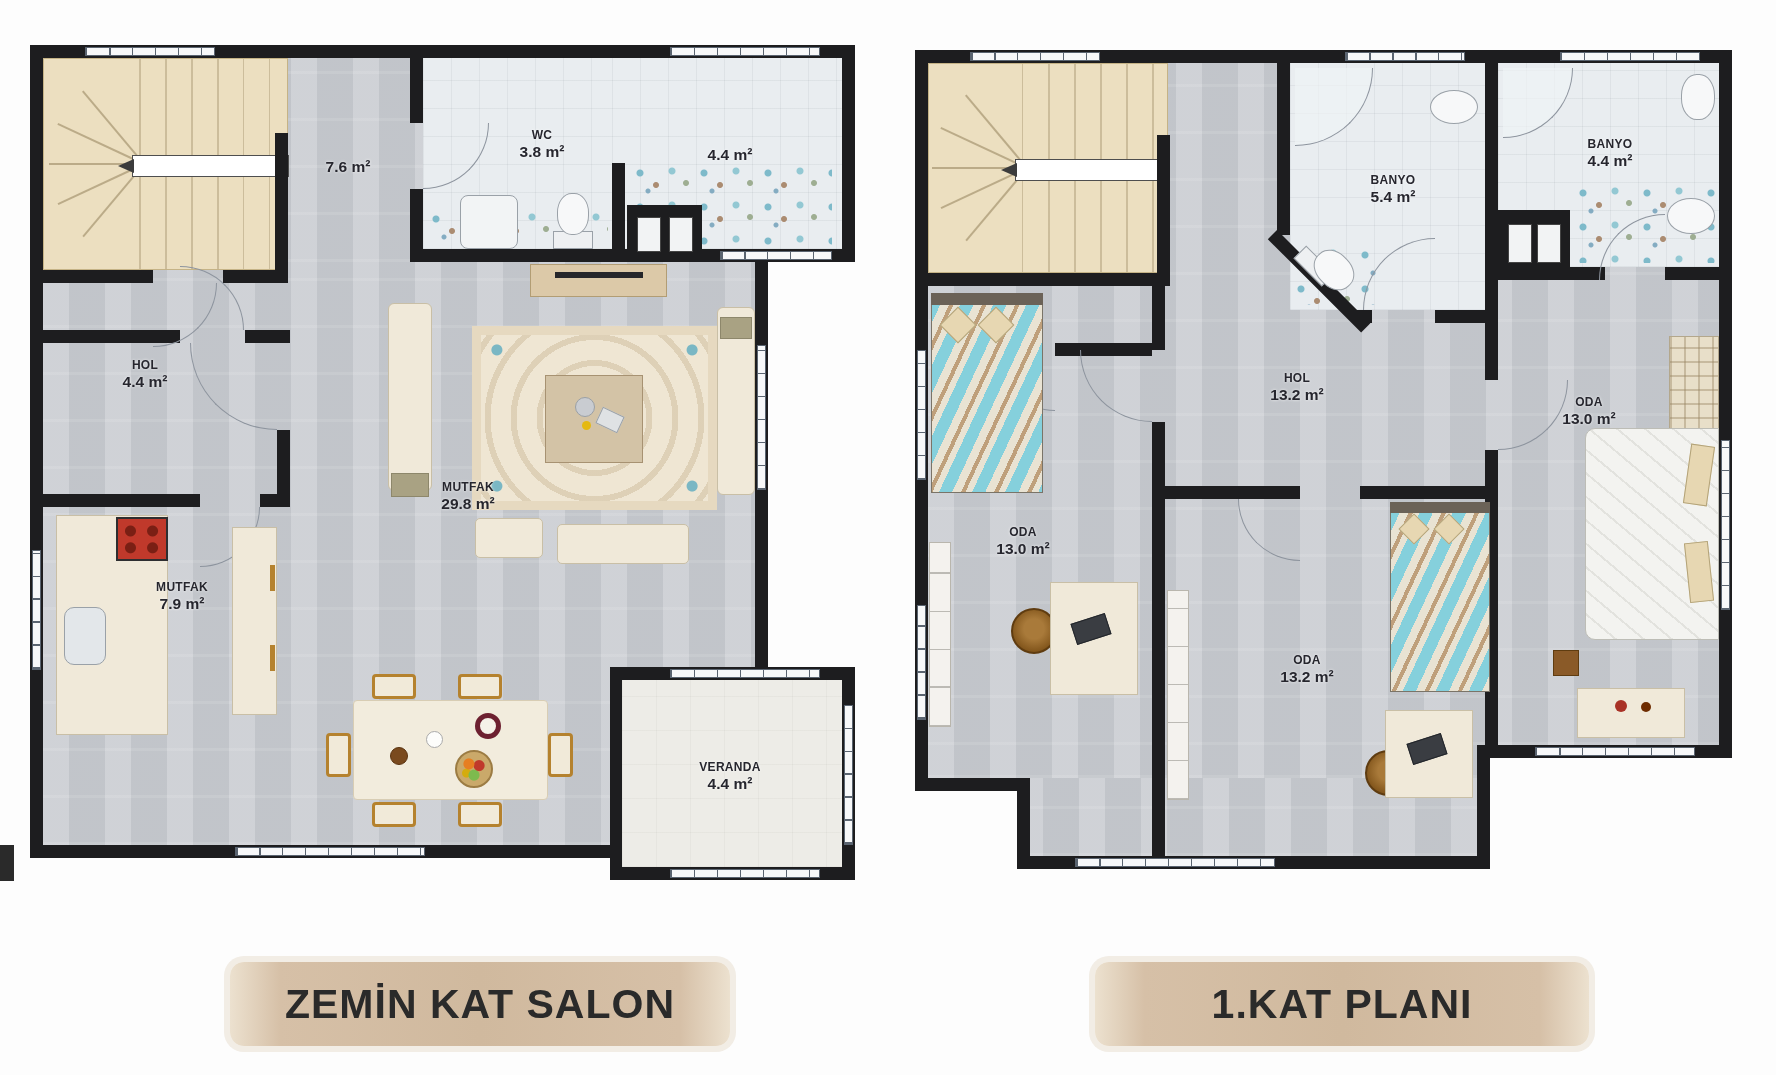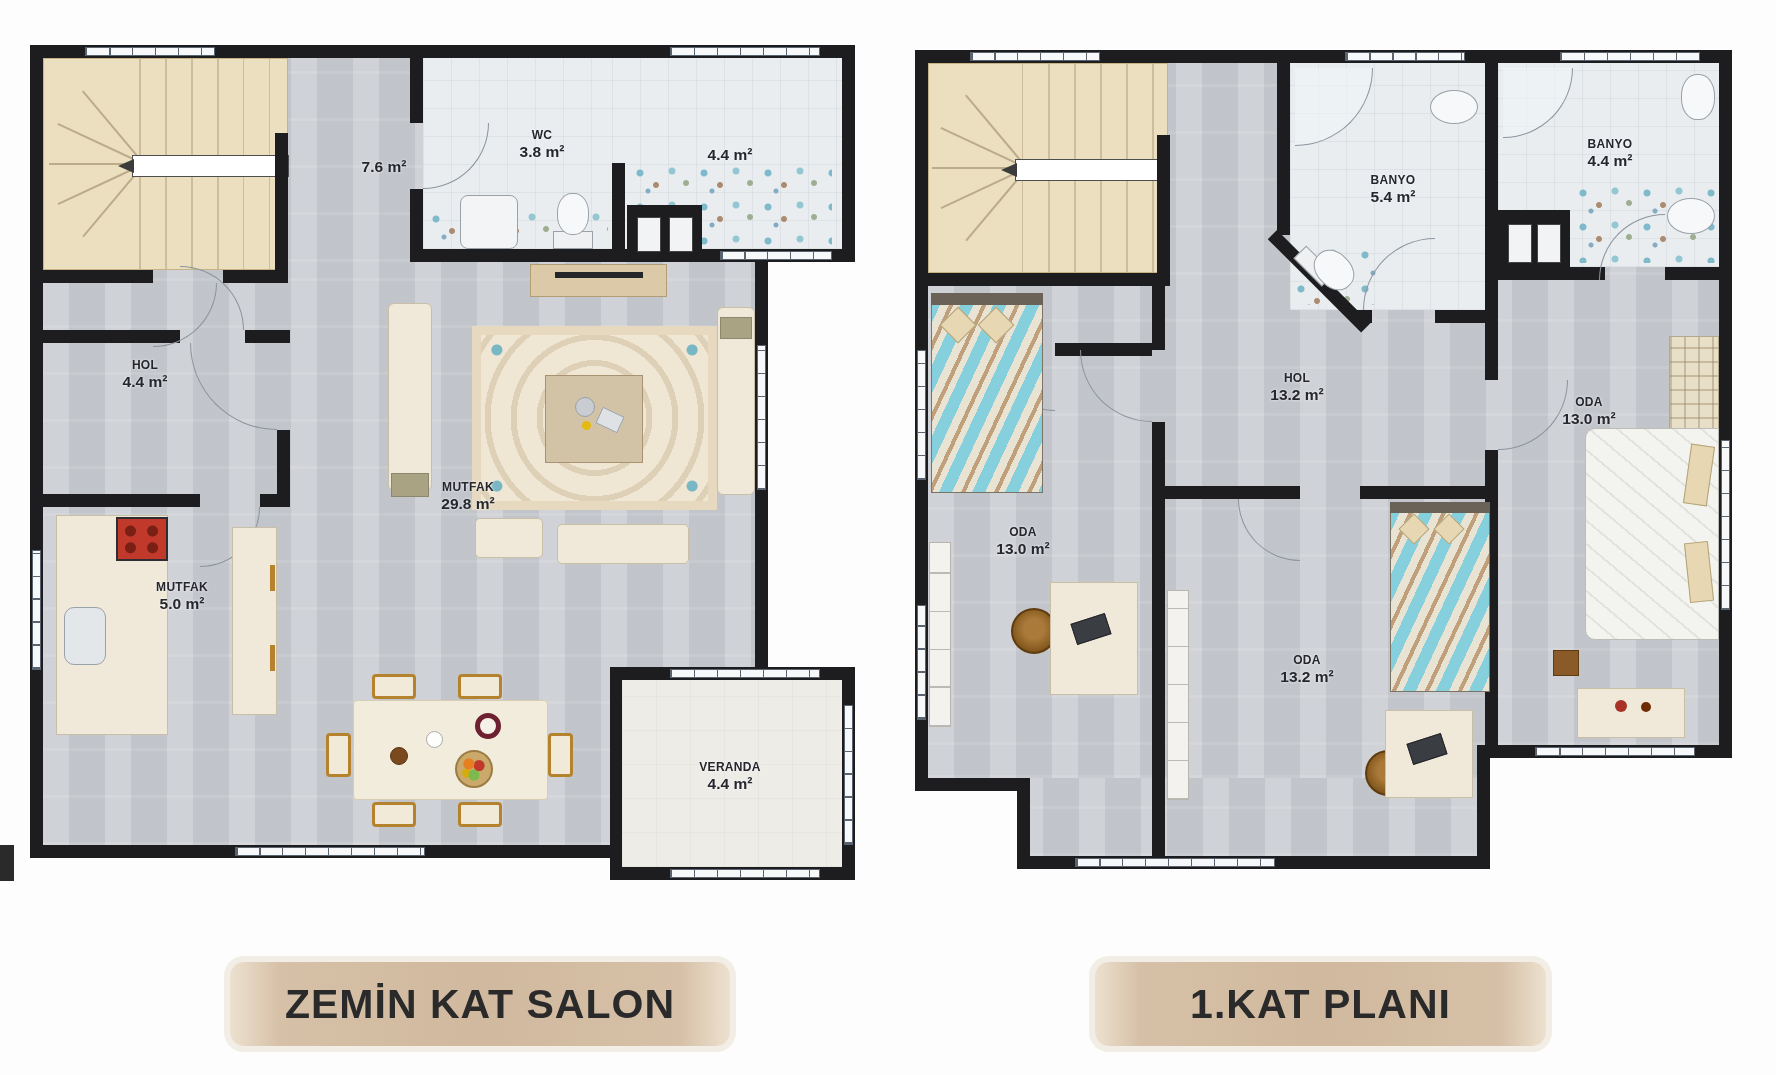--- a/index.html
+++ b/index.html
@@ -186,21 +186,21 @@
   <div class="abs" style="left:396px;top:686px;width:15px;height:15px;background:#fdfdfb;border:1px solid #aaa;border-radius:50%;"></div>
   <div class="abs" style="left:360px;top:702px;width:16px;height:16px;background:#7a4a1e;border-radius:50%;border:1px solid #5b3411;"></div>
 
   <div class="cream" style="left:26px;top:470px;width:112px;height:220px;"></div>
   <div class="stove" style="left:86px;top:472px;width:52px;height:44px;"></div>
   <div class="sink" style="left:34px;top:562px;width:42px;height:58px;border-radius:10px;background:#e3e7ea;"></div>
   <div class="cream" style="left:202px;top:482px;width:45px;height:188px;"></div>
   <div class="handle" style="left:240px;top:520px;width:5px;height:26px;"></div>
   <div class="handle" style="left:240px;top:600px;width:5px;height:26px;"></div>
 
-  <div class="lbl" style="left:318px;top:122px;margin-left:36px;">
+  <div class="lbl" style="left:318px;top:122px;">
     <span class="nm"></span>
     <span class="area">7.6 m²</span>
   </div>
   <div class="lbl" style="left:512px;top:100px;">
     <span class="nm">WC</span>
     <span class="area">3.8 m²</span>
   </div>
   <div class="lbl" style="left:700px;top:110px;">
     <span class="nm"></span>
     <span class="area">4.4 m²</span>
@@ -208,21 +208,21 @@
   <div class="lbl" style="left:115px;top:330px;">
     <span class="nm">HOL</span>
     <span class="area">4.4 m²</span>
   </div>
   <div class="lbl" style="left:438px;top:452px;">
     <span class="nm">MUTFAK</span>
     <span class="area">29.8 m²</span>
   </div>
   <div class="lbl" style="left:152px;top:552px;">
     <span class="nm">MUTFAK</span>
-    <span class="area">5.0 m²</span>
+    <span class="area">7.9 m²</span>
   </div>
   <div class="lbl" style="left:700px;top:732px;text-align:center;">
     <span class="nm">VERANDA</span>
     <span class="area">4.4 m²</span>
   </div>
 </div>
 
 <div class="plan" style="left:915px;top:50px;width:830px;height:830px;">
 
   <div class="floor floor-gray" style="left:13px;top:13px;width:804px;height:682px;"></div>
@@ -344,17 +344,17 @@
   </div>
   <div class="lbl" style="left:674px;top:362px;">
     <span class="nm">ODA</span>
     <span class="area">13.0 m²</span>
   </div>
 </div>
 
 <div class="banner" style="left:230px;top:962px;width:500px;">
   <span>ZEMİN KAT SALON</span>
 </div>
-<div class="banner" style="left:1095px;top:962px;width:451px;">
+<div class="banner" style="left:1095px;top:962px;width:494px;">
   <span>1.KAT PLANI</span>
 </div>
 
 <div class="chip" style="left:0;top:845px;width:14px;height:36px;"></div>
 
 </body></html>

